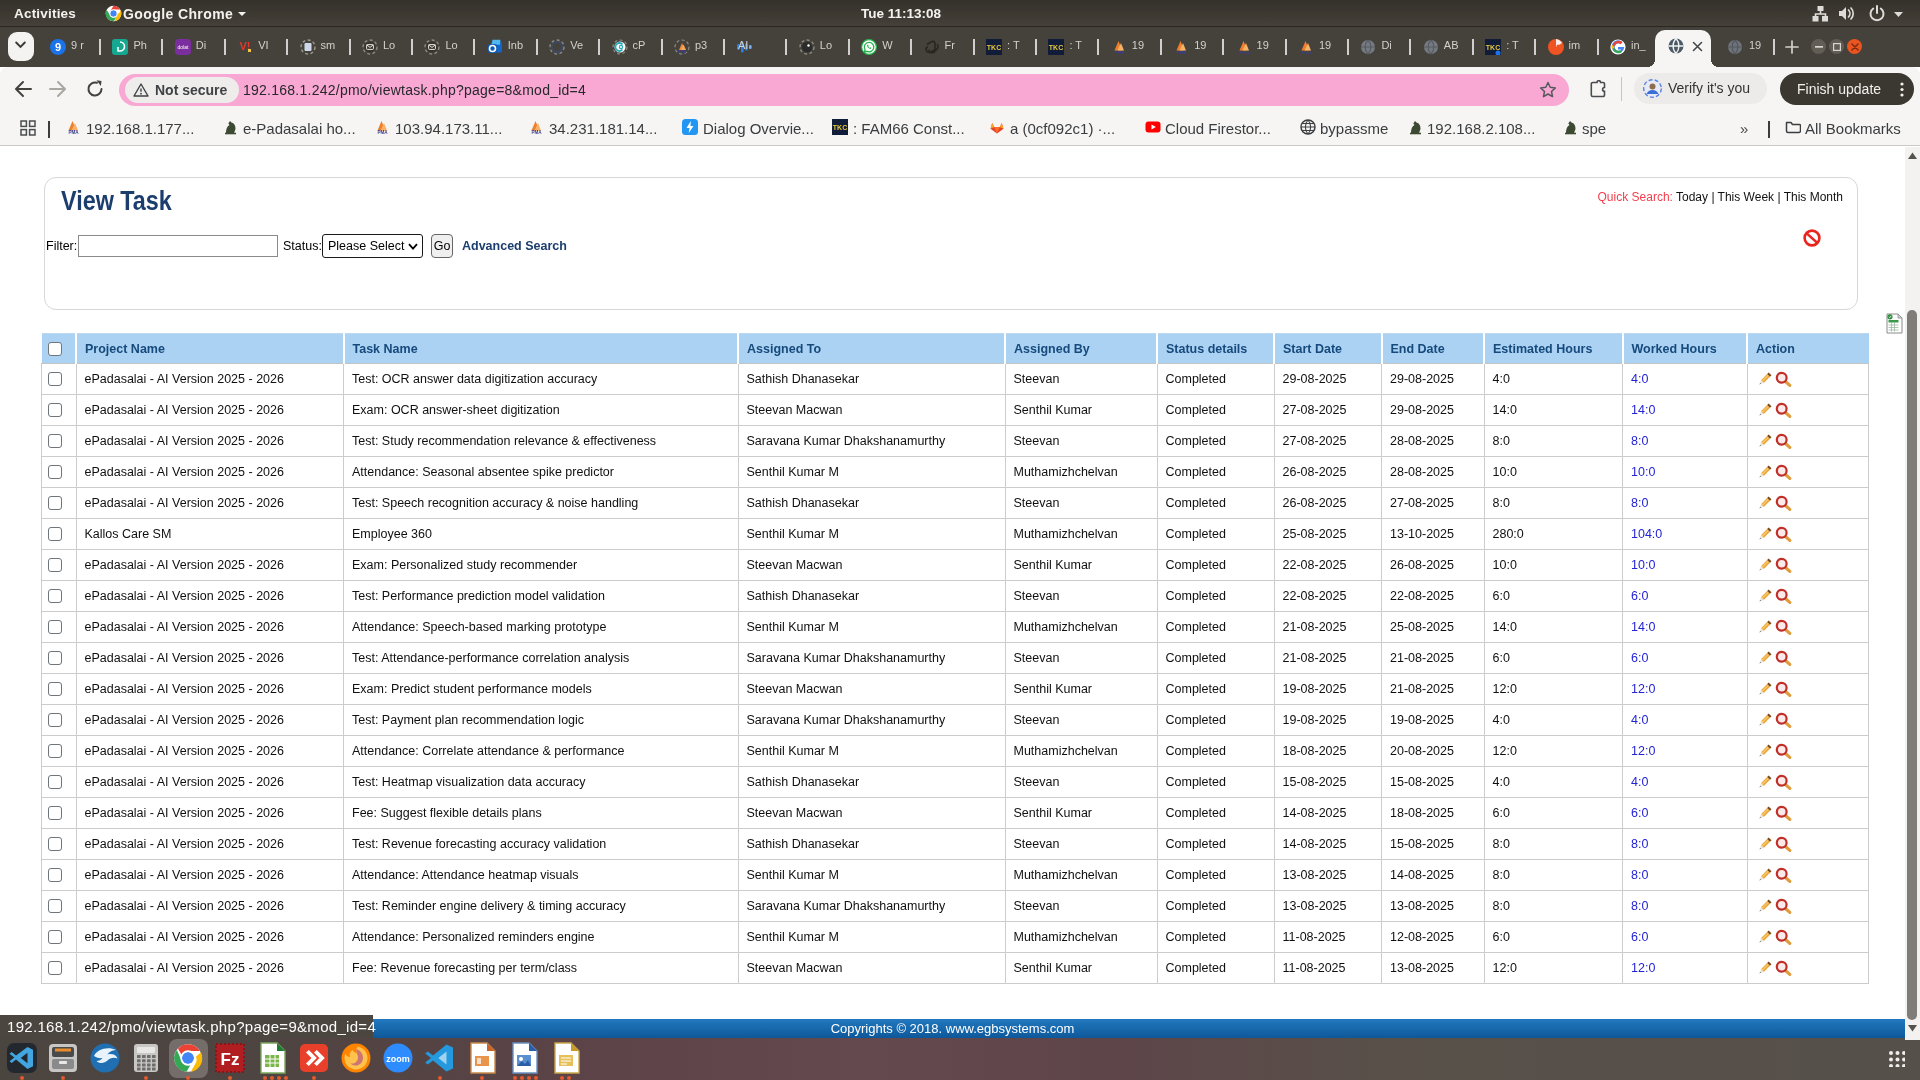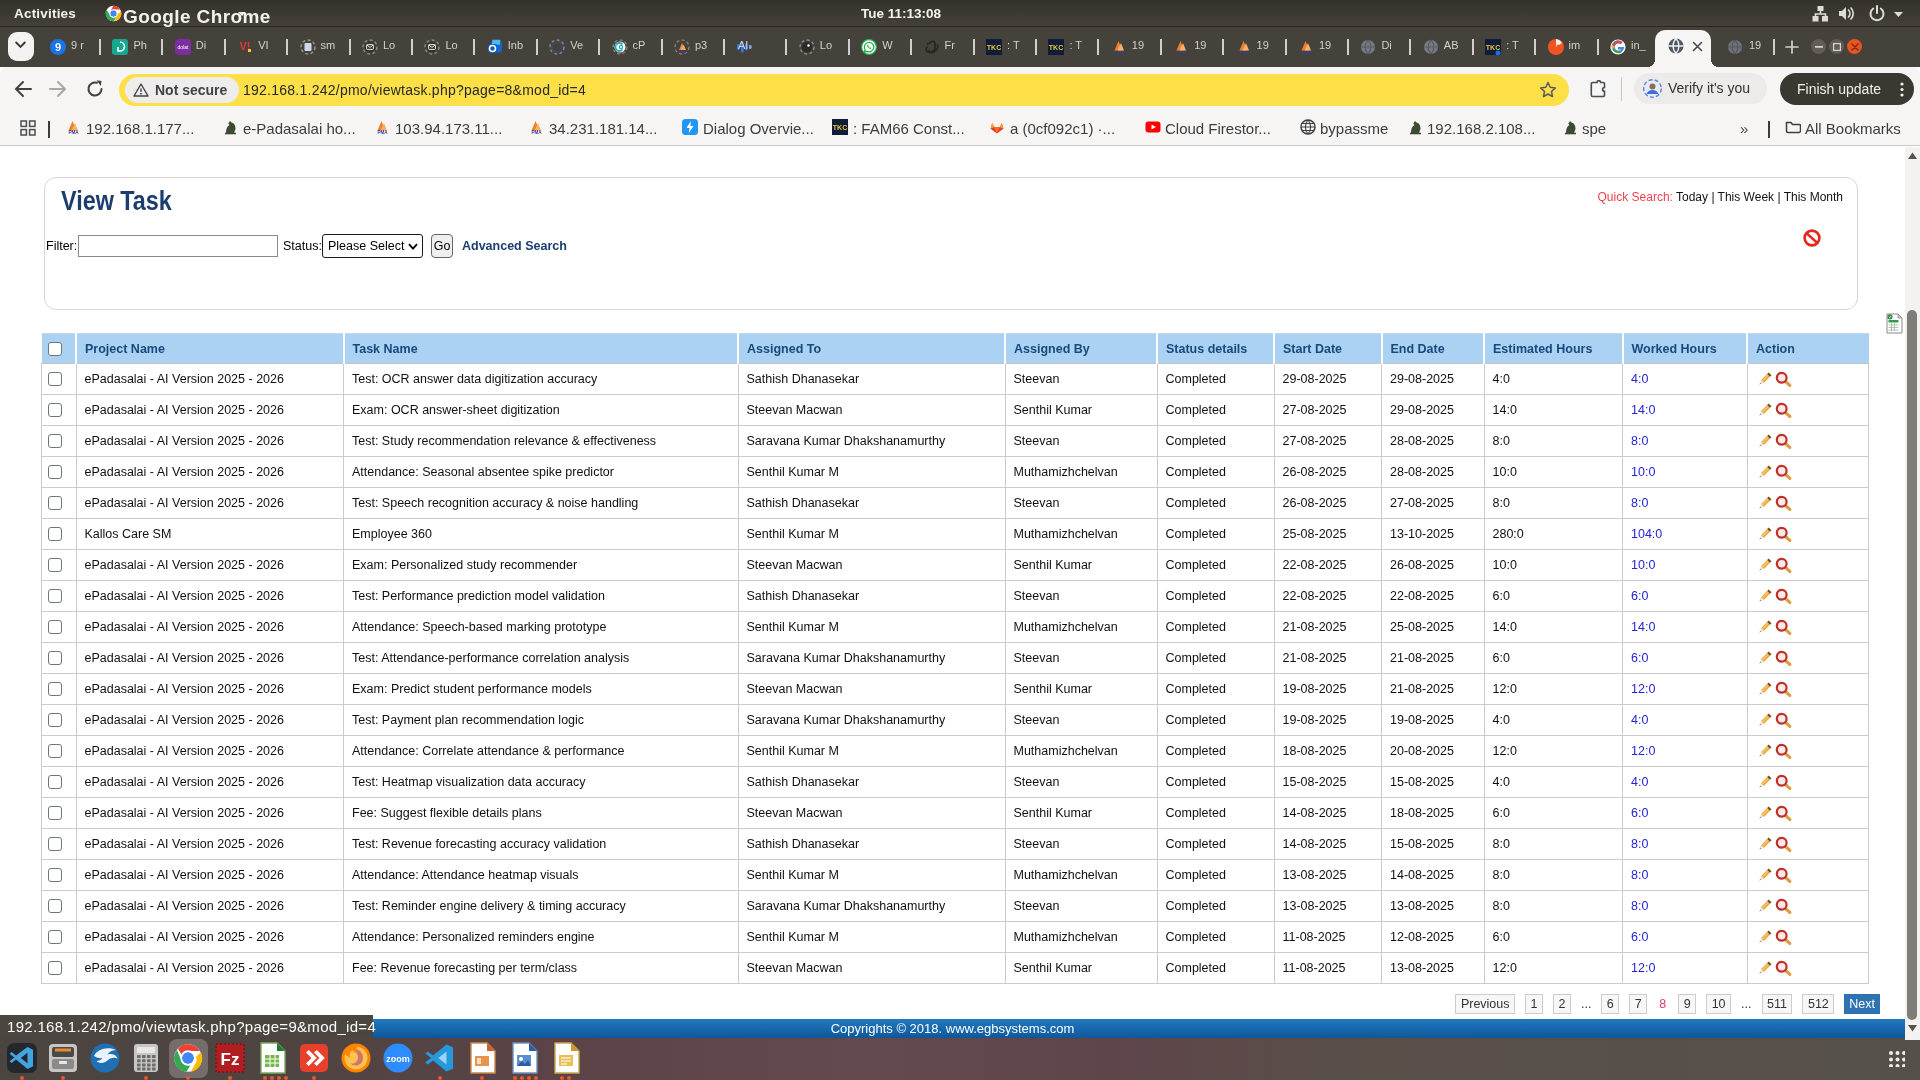--- a/index.html
+++ b/index.html
@@ -1,35 +1,35 @@
 <!DOCTYPE html>
 <html><head><meta charset="utf-8">
 <style>
 *{margin:0;padding:0;box-sizing:border-box}
 html,body{width:1920px;height:1080px;overflow:hidden}
 body{font-family:"Liberation Sans",sans-serif;background:#fff;position:relative}
 .abs{position:absolute}
 
 #topbar{left:0;top:0;width:1920px;height:27px;background:linear-gradient(#34312b,#454139);color:#fff;border-bottom:1px solid #2a2722}
 #topbar .act{left:14px;top:6px;font-size:13.5px;font-weight:bold;color:#f4f2ef;letter-spacing:.2px}
-#topbar .gc{left:123px;top:6px;font-size:19px;font-weight:bold;color:#f4f2ef;letter-spacing:.4px}
+#topbar .gc{left:123px;top:6px;font-size:14px;font-weight:bold;color:#f4f2ef;letter-spacing:.4px}
 #topbar .clock{left:861px;top:6px;font-size:13.5px;font-weight:bold;color:#f4f2ef}
 
 #tabstrip{left:0;top:27px;width:1920px;height:40px;background:#45423b}
 .tsep{position:absolute;top:12px;width:2px;height:16px;background:rgba(255,255,255,.75)}
 .tlab{position:absolute;top:12px;font-size:11px;color:#d3d1cd;white-space:nowrap}
 .tico{position:absolute;top:12px;width:16px;height:16px}
 #chevbtn{position:absolute;left:8px;top:5px;width:26px;height:29px;background:#f4f3f1;border-radius:9px}
 #chevbtn svg{margin:9px 0 0 7px}
 .activetab{position:absolute;left:1655px;top:3px;width:56px;height:37px;background:#f6f5f3;border-radius:10px 10px 0 0}
 .curve{position:absolute;top:32px;width:8px;height:8px;background:radial-gradient(circle at 0 0,transparent 8px,#f6f5f3 8px)}
 .wbtn{position:absolute;top:12px;width:15px;height:15px;border-radius:50%;background:#625d55}
 
 #toolbar{left:0;top:67px;width:1920px;height:45px;background:#f6f5f3;border-radius:8px 8px 0 0}
-#omni{position:absolute;left:119px;top:7px;width:1450px;height:32px;background:#fde047;border-radius:16px}
+#omni{position:absolute;left:119px;top:7px;width:1450px;height:32px;background:#f9a8d4;border-radius:16px}
 #chip{position:absolute;left:6px;top:3px;height:26px;background:#eeedeb;border-radius:13px;display:flex;align-items:center;padding:0 12px 0 8px;color:#3f4245;font-size:14px;font-weight:bold}
 #url{position:absolute;left:124px;top:8px;font-size:14px;color:#26282a;letter-spacing:0.25px}
 #verify{position:absolute;left:1634px;top:6px;width:133px;height:31px;background:#ecebe9;border-radius:16px;font-size:14px;color:#333;line-height:31px}
 #finish{position:absolute;left:1780px;top:6px;width:134px;height:32px;background:#3b3831;border-radius:16px;color:#f3f1ee;font-size:14px;line-height:32px}
 
 #bookmarks{left:0;top:112px;width:1920px;height:34px;background:#f6f5f3;border-bottom:1px solid #cbc9c6}
 .bm{position:absolute;top:8px;font-size:15px;color:#3a3d40;white-space:nowrap}
 .bmi{position:absolute;top:7px;width:16px;height:16px}
 
 #page{left:0;top:147px;width:1907px;height:893px;background:#fff}
@@ -1105,21 +1105,20 @@
               </svg>
               <svg width="17" height="17" viewBox="0 0 16 16">
                 <path d="M9.6 9.6l4.3 3.9" stroke="#e09c3c" stroke-width="3" stroke-linecap="round"></path>
                 <circle cx="6.3" cy="6.3" r="4.6" fill="#fbeaea" stroke="#c13028" stroke-width="2.1"></circle>
               </svg>
             </div>
           </td>
         </tr>
       </tbody>
     </table>
-    <div id="pag"><span class="pb">Previous</span><span class="pb">1</span><span class="pb">2</span><span class="pdots">...</span><span class="pb">6</span><span class="pb">7</span><span class="pcur">8</span><span class="pb">9</span><span class="pb">10</span><span class="pdots">...</span><span class="pb">511</span><span class="pb">512</span><span class="pnext">Next</span></div>
   </div>
 <div id="bluebar" class="abs">Copyrights © 2018. www.egbsystems.com</div>
 <div id="tooltip" class="abs">192.168.1.242/pmo/viewtask.php?page=9&amp;mod_id=4</div>
 <div id="taskbar" class="abs">
     <div id="chromehl"></div>
     <svg class="dock" style="left:5px" viewBox="0 0 34 34">
       <rect x="2" y="2" width="30" height="30" rx="7" fill="#23282e"></rect>
       <path d="M22.5 6l5.5 2.7v16.6L22.5 28 11 18.6l-4.3 3.3-2.2-1.7 4.9-3.7-4.9-3.7 2.2-1.7L11 14.4z" fill="#42a5e0"></path>
       <path d="M22.5 11.8v10.4L15.7 17z" fill="#23282e"></path>
     </svg>

